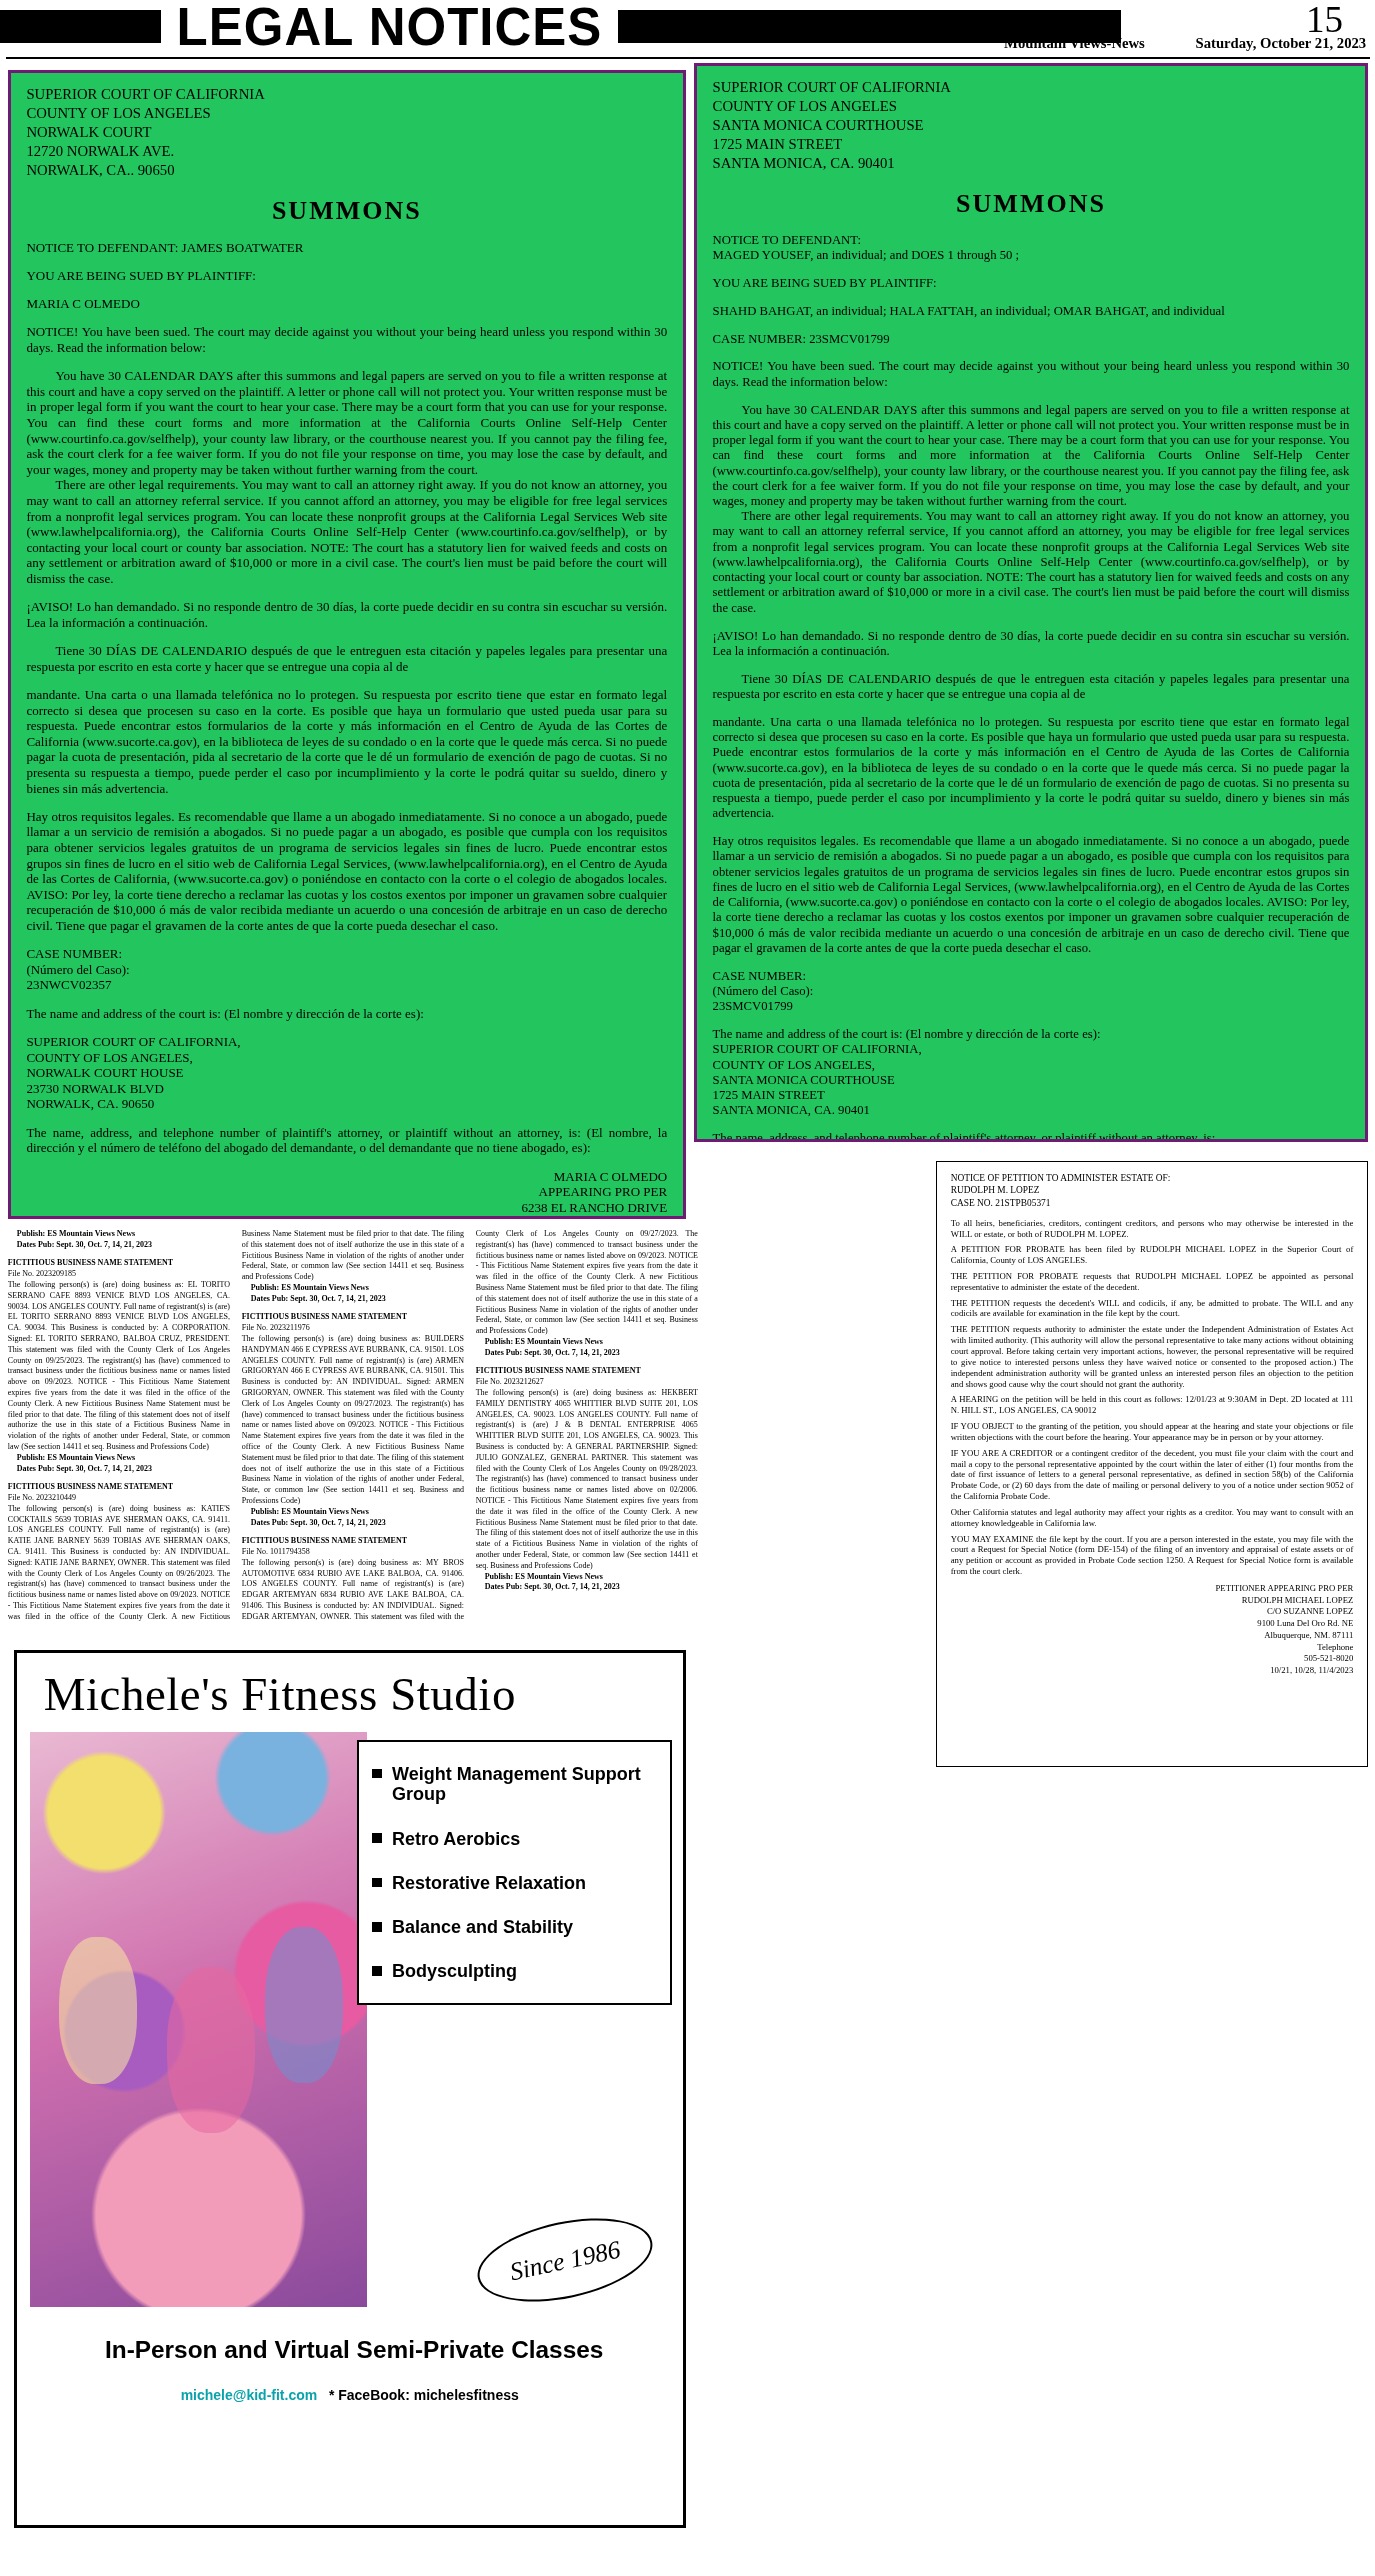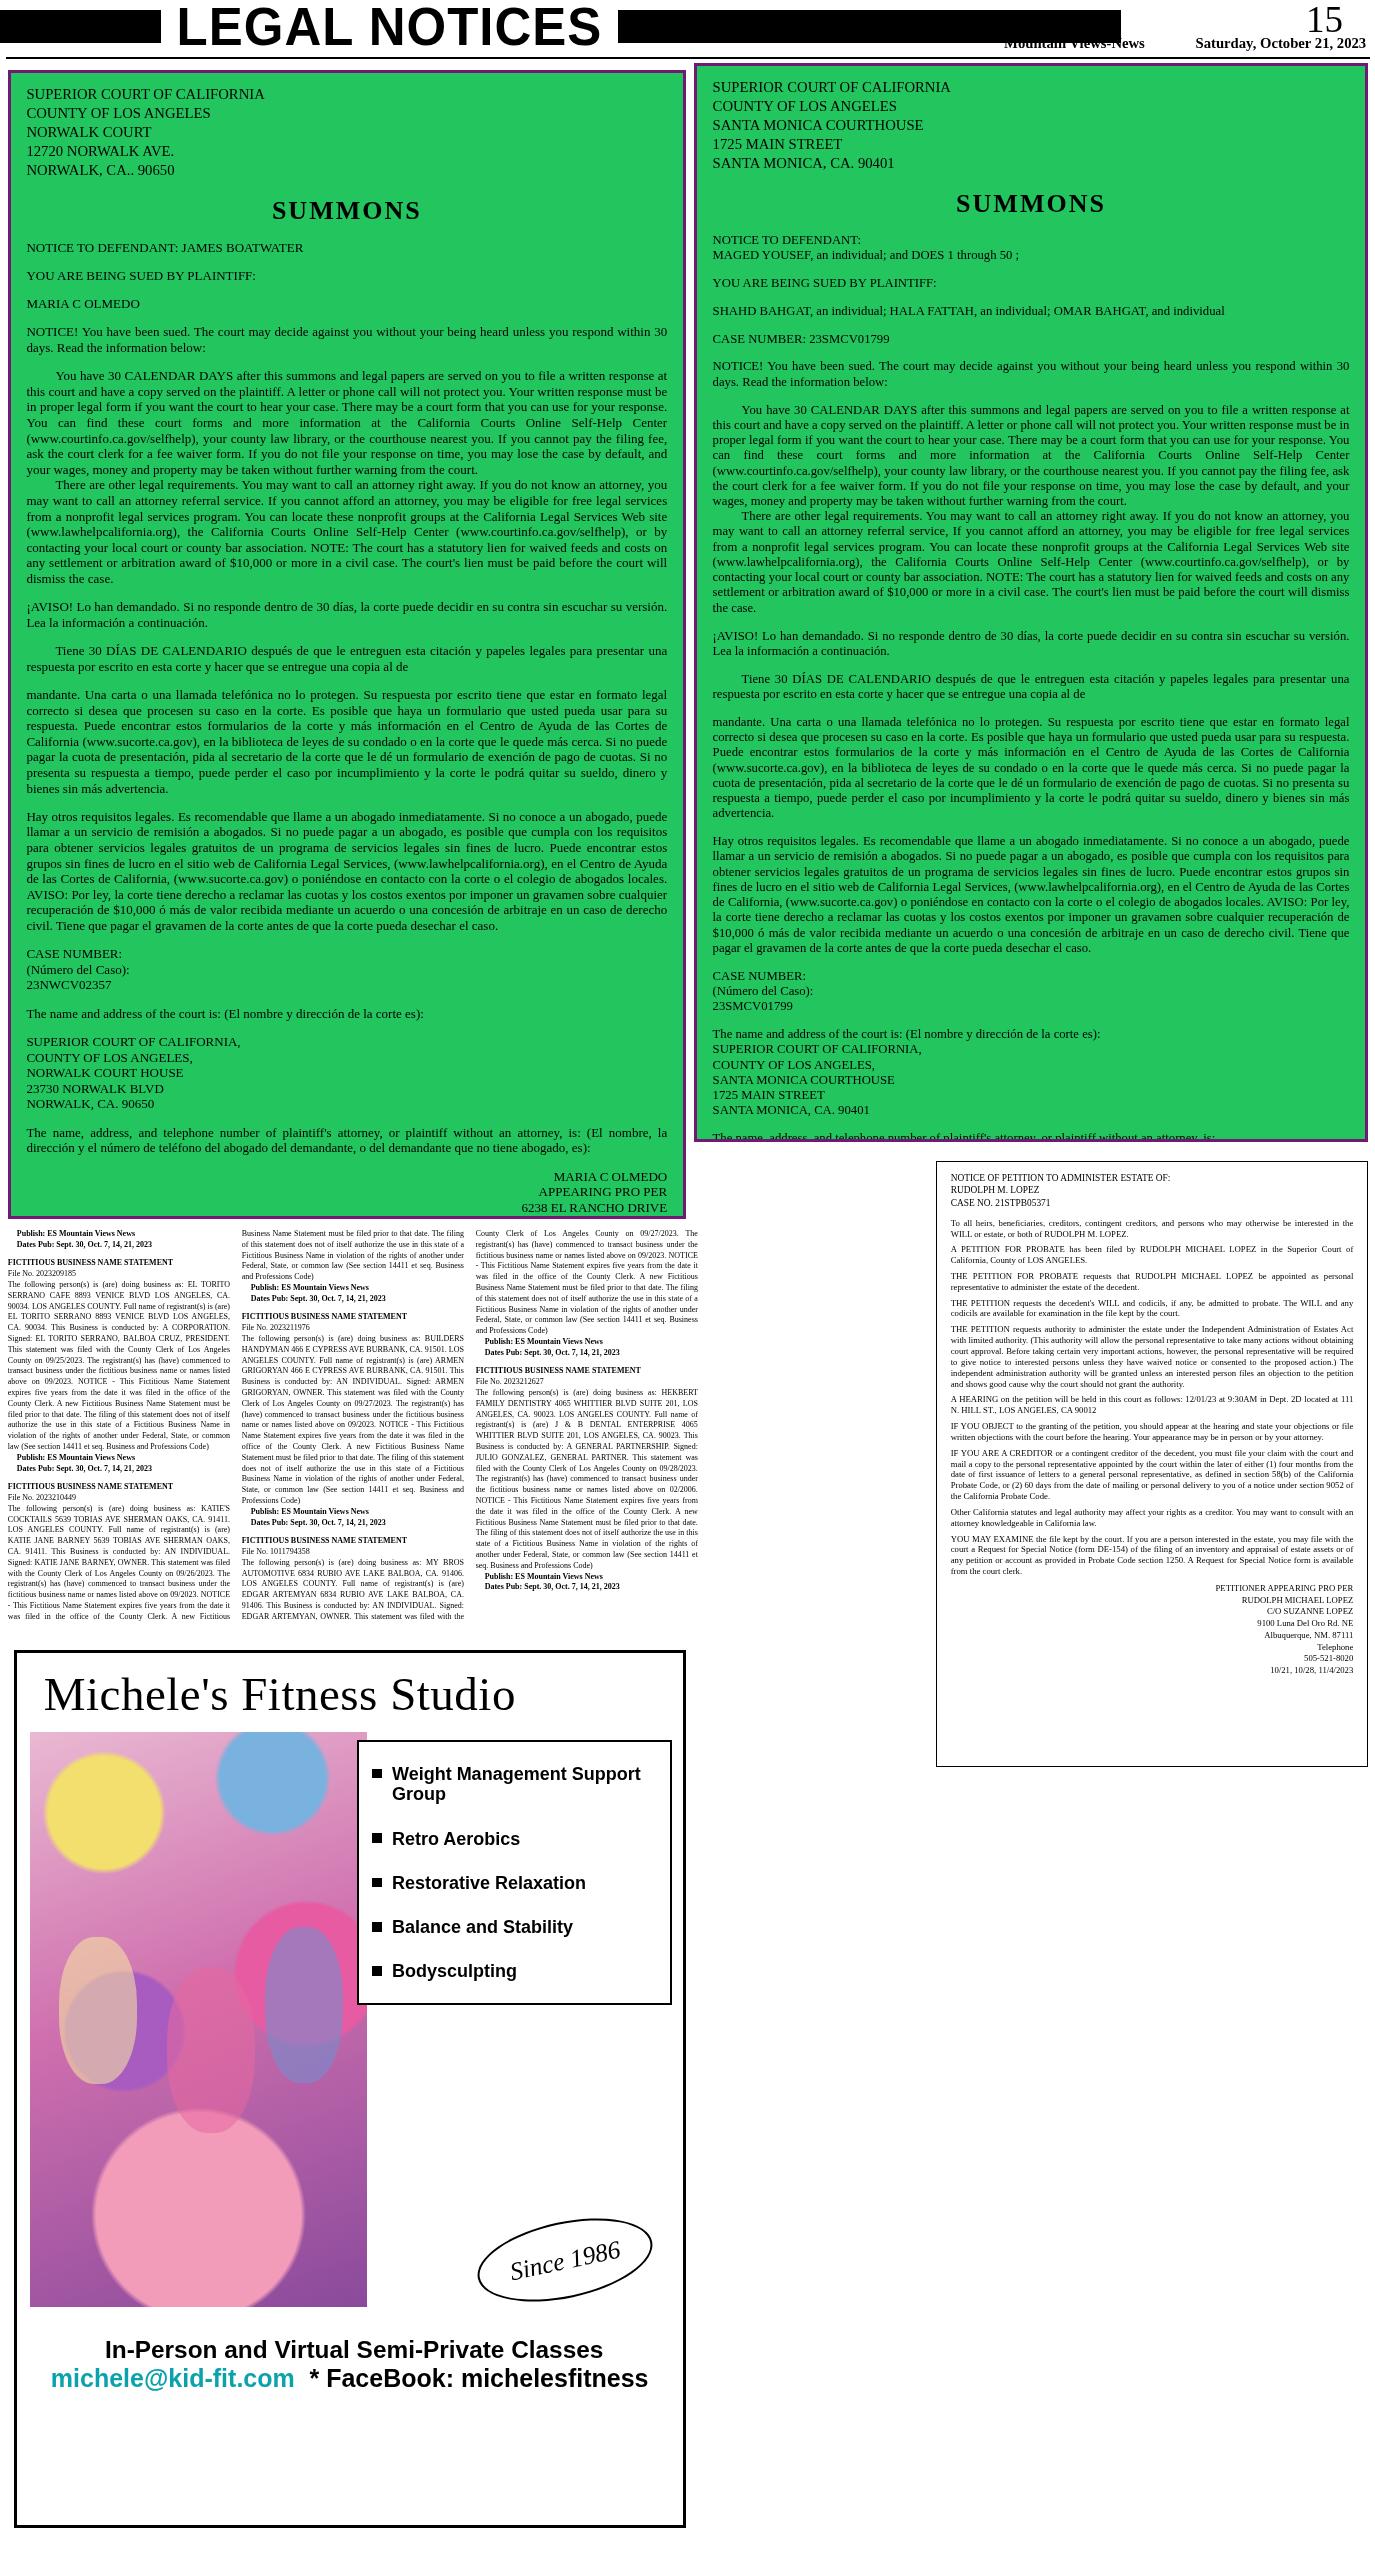--- a/index.html
+++ b/index.html
@@ -75,21 +75,21 @@
                font-family:"Liberation Sans", sans-serif; font-weight:bold; font-size:18px; line-height:1.15; }
   .ad-bullet:last-child { margin-bottom:0; }
   .sq { width:9.8px; height:9.8px; background:#000; margin:4.9px 9.8px 0 0; flex:none; }
   .since-badge { position:absolute; left:459px; top:494px; width:178px; height:76px;
                  border:2.9px solid #000; border-radius:50%; background:#fff;
                  display:flex; align-items:center; justify-content:center;
                  font-style:italic; font-size:25.4px; transform:rotate(-12deg); }
   .ad-tagline { text-align:center; font-family:"Liberation Sans", sans-serif; font-weight:bold;
                 font-size:24.4px; margin-top:21.5px;padding-left:9px; }
   .ad-contact { text-align:center; font-family:"Liberation Sans", sans-serif; font-weight:bold;
-                font-size:25px; margin-top:0; }
+                font-size:14px; margin-top:23px; }
   .ad-social { color:#000; margin-left:7.8px; }
 
   
   .footer { position:absolute; left:0; right:0; top:2537px; border-top:2px solid #000;
             padding:7.8px 0 0 11.7px; font-size:13px; font-weight:bold;margin-top:40px; }
   .footer span { white-space:pre; }
 </style>
 </head>
 <body>
 

